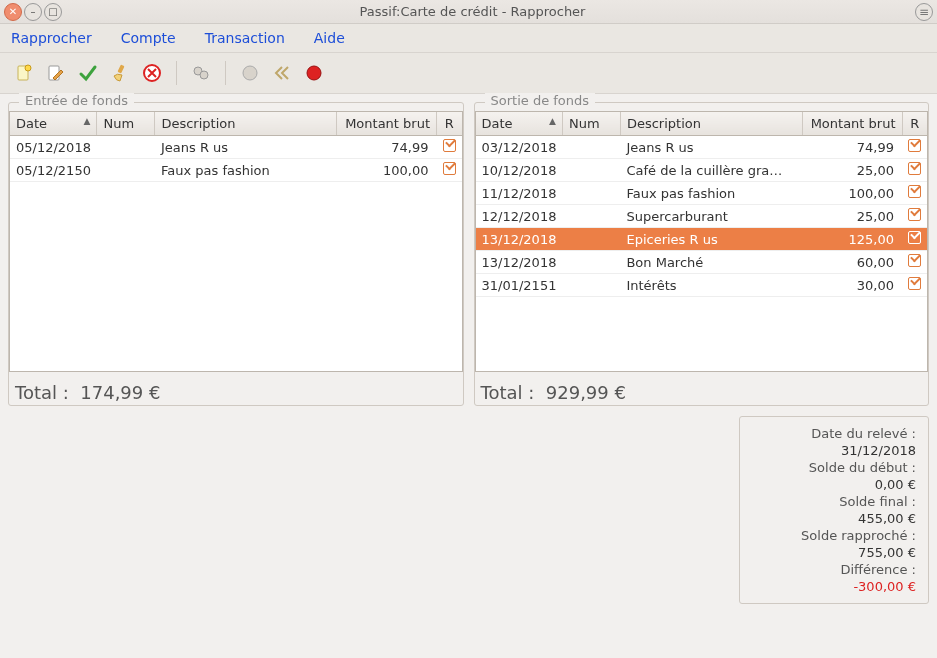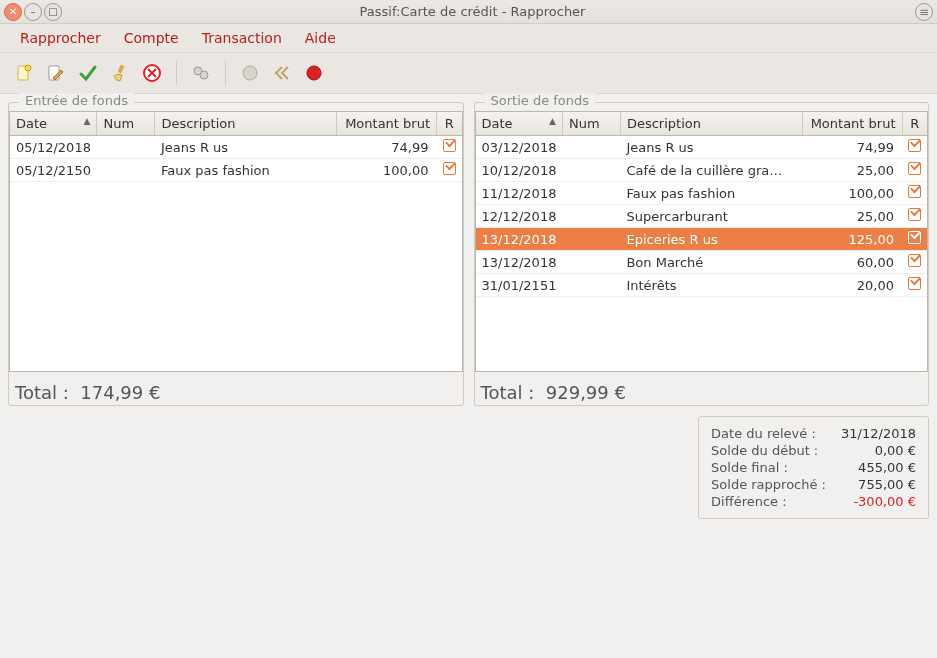--- a/index.html
+++ b/index.html
@@ -41,25 +41,25 @@
     margin-left: auto;
     width: 18px; height: 18px;
     border-radius: 50%;
     border: 1px solid #999;
     background: #e8e4df;
     display: flex; align-items: center; justify-content: center;
     font-size: 12px; color: #777;
   }
   
   .menubar {
-    display: flex; gap: 7px;
-    padding: 4px 12px;
+    display: flex; gap: 13px;
+    padding: 4px 3px;
     background: #eae7e2;
     border-bottom: 1px solid #d8d4cf;
-    font-size: 14px; color: #b91c1c;
+    font-size: 14px; color: #1d4ed8;
   }
   .menubar .menuitem { padding: 2px 8px; cursor: pointer; }
   
   .toolbar {
     display: flex; align-items: center; gap: 4px;
     padding: 6px 10px;
     background: #eae7e2;
     border-bottom: 1px solid #d8d4cf;
   }
   .tool-btn {
@@ -150,21 +150,21 @@
     margin: 2px 8px 8px 8px;
     display: flex; justify-content: flex-end;
   }
   .summary-box {
     border: 1px solid #cfc9c2;
     border-radius: 3px;
     padding: 8px 12px;
     background: #f2f0ee;
     min-width: 190px;
   }
-  .summary-row { display: flex; justify-content: space-between; gap: 10px; padding: 1px 0; }
+  .summary-row { display: flex; justify-content: space-between; gap: 2px; padding: 1px 0; flex-direction: column; }
   .summary-row .lbl { color: #555; text-align: right; }
   .summary-row .val { color: #333; min-width: 80px; text-align: right; }
   .summary-row .val.neg { color: #d22; }
   .col-date { width: 82px; }
   .col-num { width: 58px; }
   .col-desc { }
   .col-amt { width: 100px; text-align: right; }
   .col-r { width: 24px; text-align: center; }
 </style>
 </head>
@@ -334,21 +334,21 @@
               <td class="">13/12/2018</td>
               <td class=""></td>
               <td class="">Bon Marché</td>
               <td class="amt">60,00</td>
               <td class="rcol"><span class="chk"></span></td>
             </tr>
             <tr>
               <td class="">31/01/2151</td>
               <td class=""></td>
               <td class="">Intérêts</td>
-              <td class="amt">20,00</td>
+              <td class="amt">30,00</td>
               <td class="rcol"><span class="chk"></span></td>
             </tr>
           </tbody>
       </table>
     </div>
     <div class="panel-total">
       <span>Total :</span>&nbsp;&nbsp;<span>929,99 €</span>
     </div>
   </div>
 

